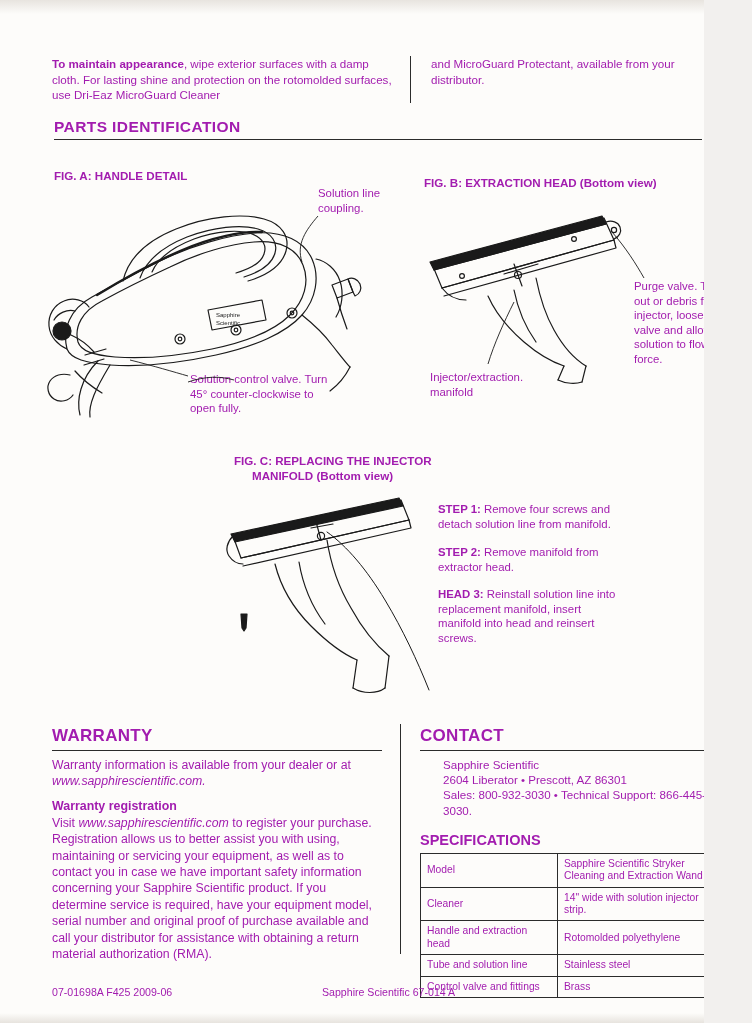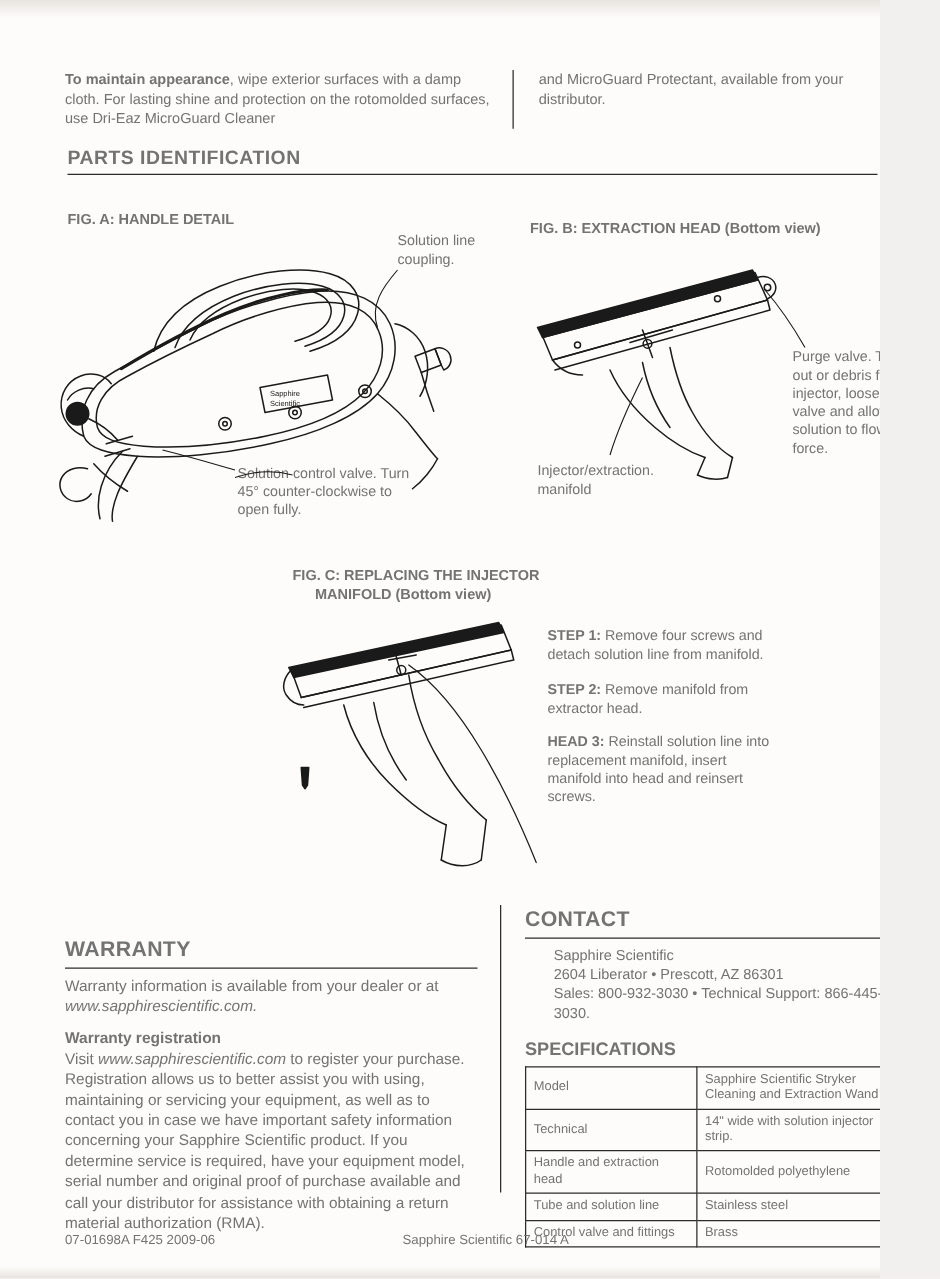--- a/index.html
+++ b/index.html
@@ -7,21 +7,21 @@
     padding: 0;
     background: #f2f0ee;
   }
   .page {
     position: relative;
     width: 704px;
     height: 1023px;
     background: #fdfcfa;
     overflow: hidden;
     font-family: "Liberation Sans", sans-serif;
-    color: #737373;
+    color: #a21caf;
   }
   
   .page:before {
     content: "";
     position: absolute;
     left: 0; top: 0; right: 0; height: 14px;
     background: linear-gradient(#e8e4df, #fdfcfa);
     pointer-events: none;
   }
   .page:after {
@@ -288,21 +288,21 @@
   <div class="note" style="left:438px; top:488px; width:180px;">
     <span class="bold">STEP 1:</span><span> Remove four screws and detach solution line from manifold.</span>
   </div>
   <div class="note" style="left:438px; top:531px; width:180px;">
     <span class="bold">STEP 2:</span><span> Remove manifold from extractor head.</span>
   </div>
   <div class="note" style="left:438px; top:573px; width:184px;">
     <span class="bold">HEAD 3:</span><span> Reinstall solution line into replacement manifold, insert manifold into head and reinsert screws.</span>
   </div>
 
-  <div class="col-block" style="left:52px; top:712px; width:330px;margin-top:24px;">
+  <div class="col-block" style="left:52px; top:712px; width:330px;">
     <div style="font-size:17px; font-weight:bold; letter-spacing:0.3px;">WARRANTY</div>
     <div style="border-top:1px solid #2b2b2b; margin-top:4px; padding-top:6px;">
       <div class="body-text">
         <span>Warranty information is available from your dealer or at </span><span class="it">www.sapphirescientific.com.</span>
       </div>
       <div class="sub-head">Warranty registration</div>
       <div class="body-text">
         <span>Visit </span><span class="it">www.sapphirescientific.com</span><span> to register your purchase. Registration allows us to better assist you with using, maintaining or servicing your equipment, as well as to contact you in case we have important safety information concerning your Sapphire Scientific product. If you determine service is required, have your equipment model, serial number and original proof of purchase available and call your distributor for assistance with obtaining a return material authorization (RMA).</span>
       </div>
     </div>
@@ -320,21 +320,21 @@
       </div>
       <div style="font-size:14.5px; font-weight:bold; margin:14px 0 5px 0;">SPECIFICATIONS</div>
       <table class="spec">
         <tbody>
               <tr>
           <td class="k">Model</td>
           <td style="white-space:pre-line;">Sapphire Scientific Stryker
 Cleaning and Extraction Wand</td>
         </tr>
         <tr>
-          <td class="k">Technical</td>
+          <td class="k">Cleaner</td>
           <td>14" wide with solution injector strip.</td>
         </tr>
         <tr>
           <td class="k">Handle and extraction head</td>
           <td>Rotomolded polyethylene</td>
         </tr>
         <tr>
           <td class="k">Tube and solution line</td>
           <td>Stainless steel</td>
         </tr>

